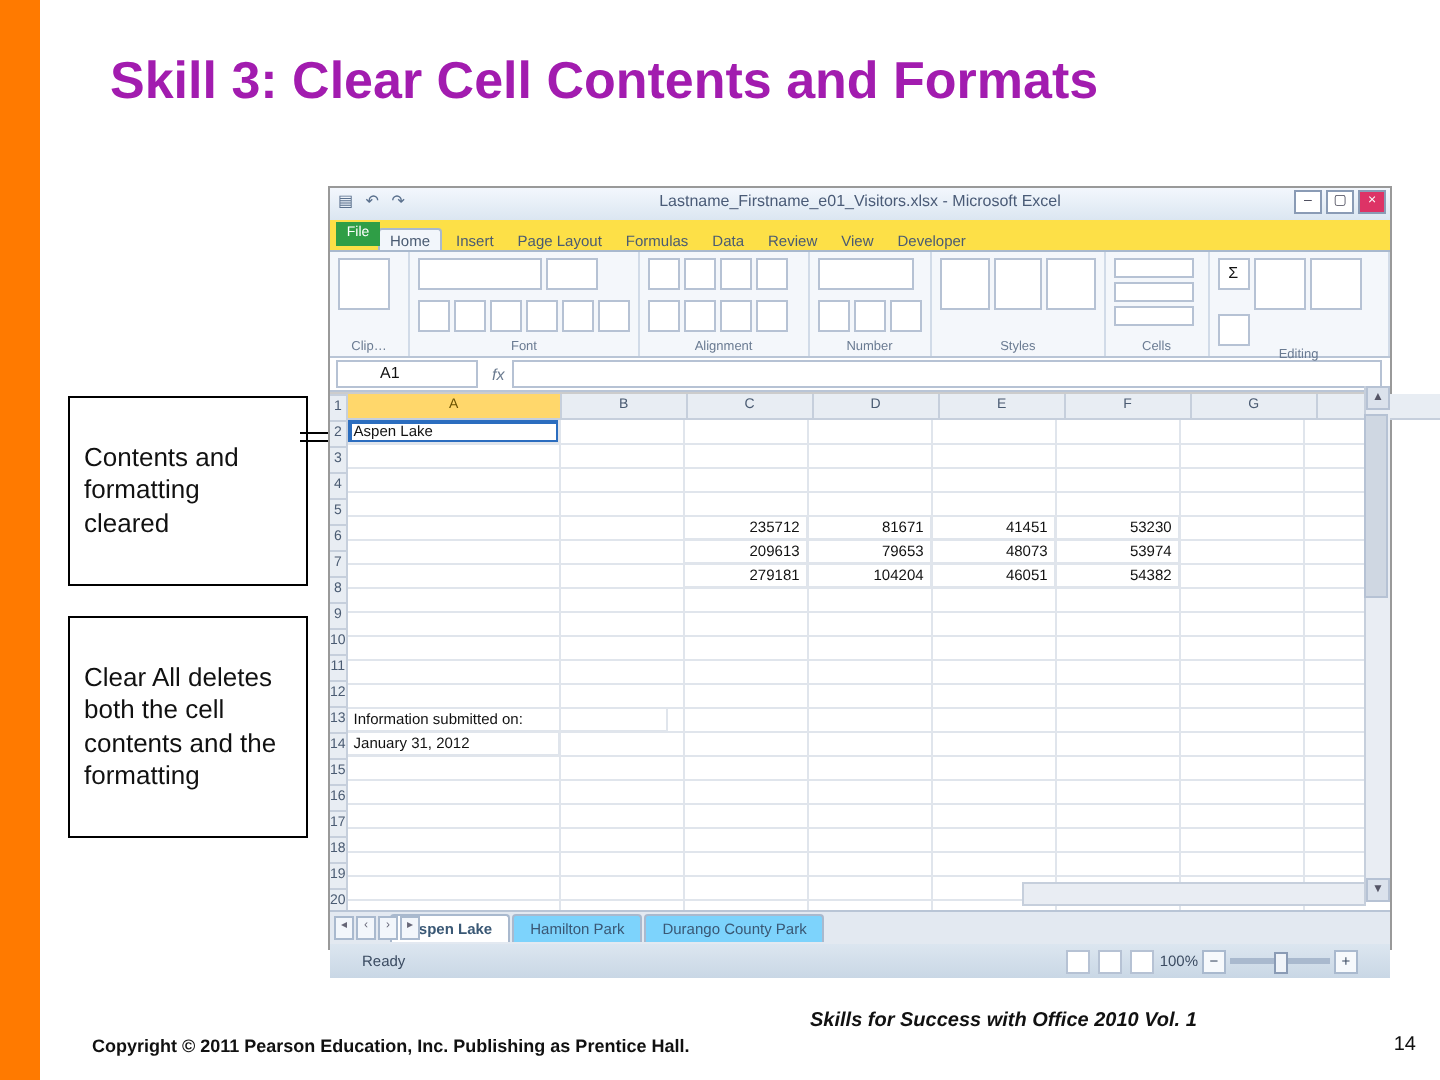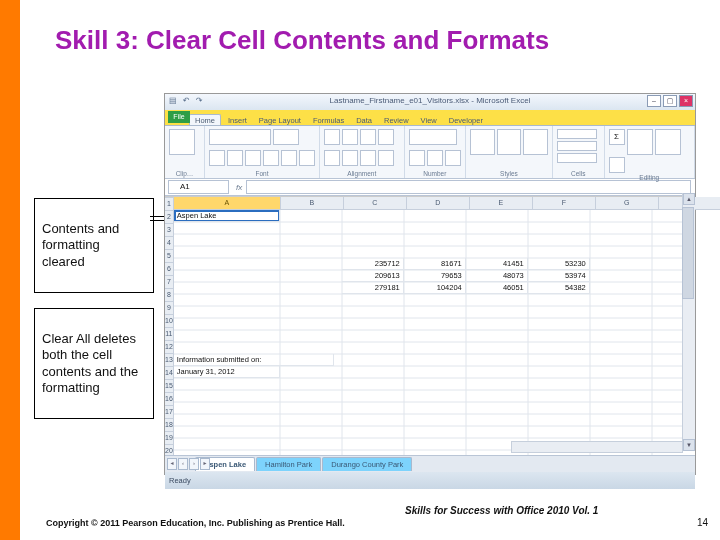--- a/index.html
+++ b/index.html
@@ -19,21 +19,21 @@
   .filebtn{position:absolute;left:3px;top:1px;width:22px;height:12px;background:#2f9e46;color:#fff;font-size:7px;text-align:center;line-height:12px}
   .rtab{padding:1px 5px 0;color:#4a5b72;font-size:7.5px}
   .rtab.active{background:#f2f6fb;border:1px solid #a9b9ce;border-bottom:none;border-radius:2px 2px 0 0}
   .ribbon{height:52px;background:#f4f7fb;display:flex;border-bottom:1px solid #b9c5d6}
   .rgroup{border-right:1px solid #d1dbe8;display:flex;flex-direction:column;justify-content:space-between;padding:2px 3px 1px;position:relative}
   .rgroup .glabel{color:#6a7b92;font-size:6.5px;text-align:center}
   .ico{width:14px;height:14px;background:#fff;border:1px solid #b6c2d4;margin:1px;display:inline-block;vertical-align:top}
   .icoL{width:24px;height:24px}
   .row{display:flex}
   .fmlbar{height:16px;background:#fff;border-bottom:1px solid #b9c5d6;display:flex;align-items:center}
-  .namebox{width:48px;height:12px;border:1px solid #b6c2d4;margin:0 3px;font-size:8px;padding-left:11px;line-height:12px}
+  .namebox{width:48px;height:12px;border:1px solid #b6c2d4;margin:0 3px;font-size:8px;padding-left:21px;line-height:12px}
   .fx{font-style:italic;color:#6b7b90;margin:12px 4px;font-size:8px}
   .fxinput{flex:1;height:12px;border:1px solid #b6c2d4;margin-right:4px}
   
   .sheet{display:flex;height:258px;background:#fff;border-top:1px solid #ccc}
   .rowhdrs{width:20px;background:#e8edf3;border-right:1px solid #c6cfdc;display:flex;flex-direction:column}
   .rh{height:12px;border-bottom:1px solid #c6cfdc;text-align:center;color:#4a5b72;font-size:7px;line-height:12px}
   .corner{height:12px;border-bottom:1px solid #c6cfdc;background:#dde5ef}
   .grid{flex:1;position:relative;display:flex;flex-direction:column}
   .colhdrs{height:12px;display:flex;background:#e8edf3;border-bottom:1px solid #c6cfdc}
   .ch{width:62px;border-right:1px solid #c6cfdc;text-align:center;color:#4a5b72;font-size:7px;line-height:12px}
@@ -44,21 +44,21 @@
   .selcell{position:absolute;border:2px solid #2b6dbf;box-sizing:border-box}
   .vscroll{position:absolute;right:0;top:99px;width:12px;height:258px;background:#e9edf3;border-left:1px solid #c6cfdc}
   .vthumb{position:absolute;right:1px;top:14px;width:10px;height:90px;background:#cfd7e2;border:1px solid #b6c2d4}
   .vbtn{position:absolute;right:0;width:12px;height:12px;background:#dbe2ec;border:1px solid #b6c2d4;box-sizing:border-box;text-align:center;font-size:6px;line-height:10px;color:#556}
   .sheet-tabs{height:16px;background:#e3e9f1;border-top:1px solid #b9c5d6;display:flex;align-items:center;padding-left:30px;gap:1px;position:relative}
   .navtris{position:absolute;left:2px;top:2px;display:flex;gap:1px}
   .tri{width:8px;height:10px;border:1px solid #a9b9ce;background:#f2f6fb;font-size:6px;text-align:center;line-height:9px;color:#667}
   .stab{height:13px;padding:0 8px;font-size:7.5px;line-height:13px;border:1px solid #a9b9ce;border-bottom:none;background:#7dd3fc;border-radius:2px 2px 0 0;color:#3a5875}
   .stab.active{background:#fff;font-weight:bold}
   .hscroll{position:absolute;right:12px;bottom:19px;height:10px;width:170px;background:#e9edf3;border:1px solid #c6cfdc}
-  .status{height:17px;background:linear-gradient(#dce6f0,#c9d7e5);display:flex;align-items:center;justify-content:space-between;padding:0 4px;font-size:7.5px;color:#3b4b61}
+  .status{height:17px;background:linear-gradient(#dce6f0,#c9d7e5);display:flex;align-items:center;justify-content:space-between;padding:0 16px;font-size:7.5px;color:#3b4b61}
   .zoom{display:flex;align-items:center;gap:2px}
   .zbtn{width:10px;height:10px;border:1px solid #a9b9ce;background:#f6f9fc;text-align:center;line-height:9px}
   .slider{width:50px;height:3px;background:#a9b9ce;position:relative}
   .knob{position:absolute;left:22px;top:-3px;width:5px;height:9px;background:#f0f4f9;border:1px solid #8a9bb5}
   
   .line{position:absolute;height:1px;background:#000}
   .line1{left:150px;top:216px;width:100px}
   .line2{left:150px;top:218px;width:100px}
   
   .foot{position:absolute;left:46px;bottom:12px;font-size:9px;font-weight:bold}
@@ -278,18 +278,29 @@
       <div class="tri">›</div>
       <div class="tri">▸</div>
     </div>
     <div class="stab active">Aspen Lake</div>
     <div class="stab">Hamilton Park</div>
     <div class="stab">Durango County Park</div>
     <div class="hscroll"></div>
   </div>
   <div class="status">
     <span>Ready</span>
+    <div class="zoom">
+      <span class="ico" style="width:10px;height:10px"></span>
+      <span class="ico" style="width:10px;height:10px"></span>
+      <span class="ico" style="width:10px;height:10px"></span>
+      <span>100%</span>
+      <div class="zbtn">−</div>
+      <div class="slider">
+          <div class="knob"></div>
+        </div>
+      <div class="zbtn">+</div>
+    </div>
   </div>
 </div>
 
 <div class="foot">Copyright © 2011 Pearson Education, Inc. Publishing as Prentice Hall.</div>
 <div class="foot2">Skills for Success with Office 2010 Vol. 1</div>
 <div class="pagenum">14</div>
 
 </body></html>

